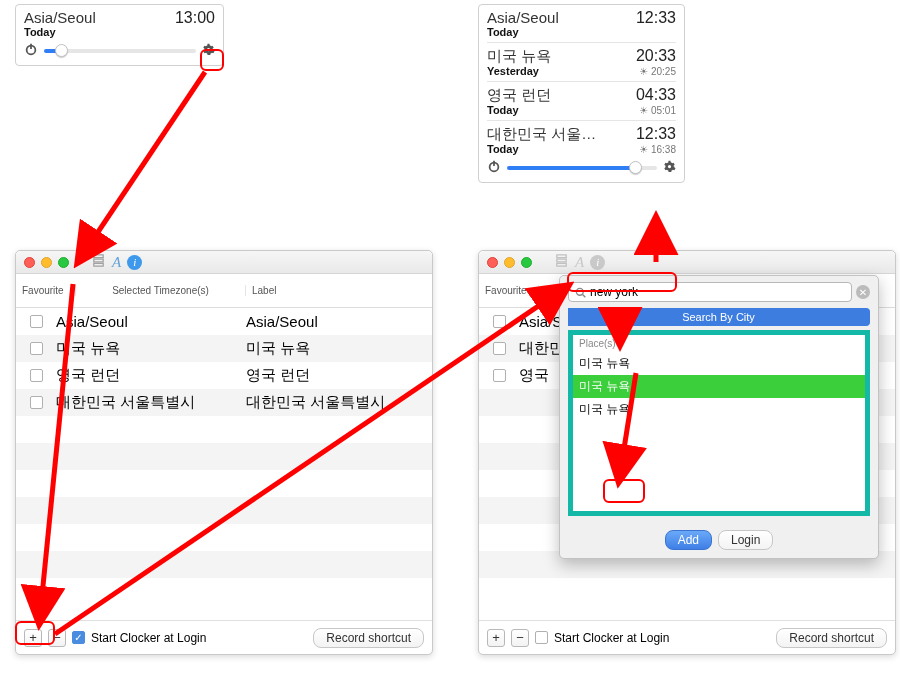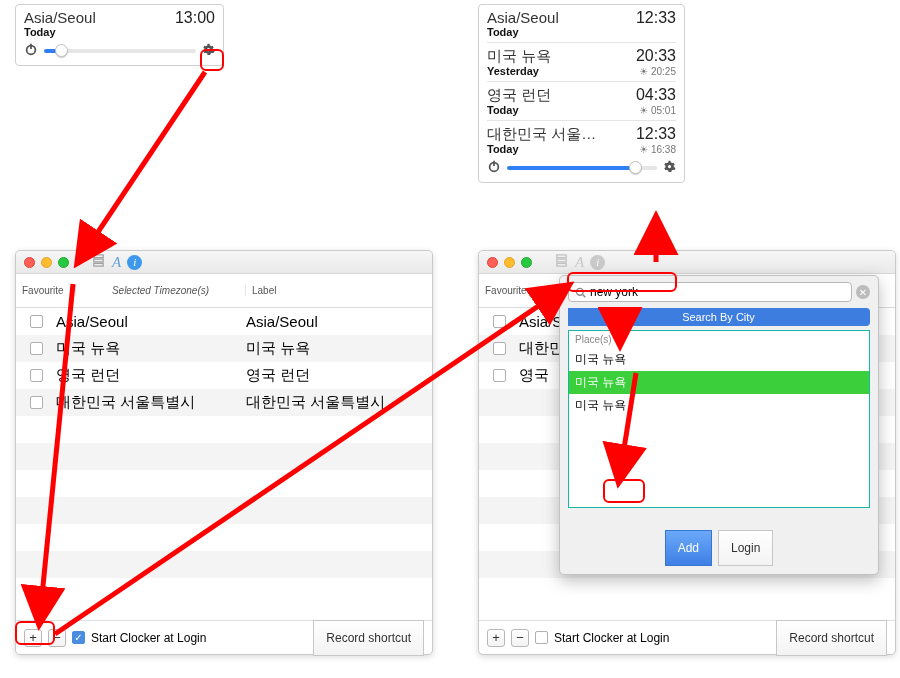--- a/index.html
+++ b/index.html
@@ -26,46 +26,46 @@
   .s2 { left:478px; top:250px;}
   .titlebar { height:23px; background:linear-gradient(#f6f6f6,#e9e9e9); border-bottom:1px solid #d6d6d6; display:flex; align-items:center; padding:0 8px; gap:6px; border-radius:5px 5px 0 0;}
   .tdot { width:11px;height:11px;border-radius:50%;}
   .tdot.r{background:#ff5f57;border:1px solid #e14138;}
   .tdot.y{background:#ffbd2e;border:1px solid #e2a327;}
   .tdot.g{background:#28c940;border:1px solid #1dad2c;}
   .tb-a { font-family:Georgia,serif; font-style:italic; font-size:15px; color:#61a2d8;}
   .tb-i { width:15px;height:15px;border-radius:50%;background:#3e98eb;color:#fff;display:flex;align-items:center;justify-content:center;font-size:11px;font-style:italic;font-family:Georgia,serif;}
   .thead { display:flex; height:34px; border-bottom:1px solid #dcdcdc; font-size:10px; color:#555; align-items:center;}
   .th-fav {width:60px;padding-left:6px;border-right:1px solid #e5e5e5;}
-  .th-tz {width:170px;text-align:center;border-right:1px solid #e5e5e5;font-style:italic;}
+  .th-tz {width:170px;text-align:center;border-right:1px solid #e5e5e5;}
   .th-lb {flex:1;padding-left:6px;}
   .tbody { height:300px; overflow:hidden;}
   .trow { display:flex; align-items:center; height:27px; font-size:15px;}
   .trow:nth-child(even){background:#f4f4f4;}
   .trow .cb {width:40px;display:flex;justify-content:center;}
   .trow .cbox{width:13px;height:13px;border:1px solid #b0b0b0;border-radius:2px;background:#fff;}
   .trow .c1{width:190px;}
   .trow .c2{flex:1;}
   .bottombar { position:absolute; bottom:0; left:0; right:0; height:34px; border-top:1px solid #e0e0e0; display:flex; align-items:center; padding:0 8px; gap:6px;}
   .sq-btn { width:18px;height:18px;border:1px solid #b8b8b8;border-radius:3px;background:linear-gradient(#fff,#f3f3f3);display:flex;align-items:center;justify-content:center;font-size:13px;color:#333;}
   .checkbox-sm{width:13px;height:13px;border:1px solid #4a8de0;border-radius:2px;background:#4a8de0;color:#fff;display:flex;align-items:center;justify-content:center;font-size:10px;}
   .checkbox-sm.empty{background:#fff;border-color:#b0b0b0;}
-  .mac-btn{height:36px;padding:0 12px;border:1px solid #c7c7c7;border-radius:0;background:linear-gradient(#fff,#f3f3f3);font-size:12px;color:#333;display:flex;align-items:center;}
+  .mac-btn{height:20px;padding:0 12px;border:1px solid #c7c7c7;border-radius:8px;background:linear-gradient(#fff,#f3f3f3);font-size:12px;color:#333;display:flex;align-items:center;}
   
   .popover { position:absolute; left:80px; top:24px; width:320px; background:#f0f0f0; border:1px solid #c2c2c2; border-radius:5px; box-shadow:0 6px 16px rgba(0,0,0,.25);}
   .search-wrap{display:flex;align-items:center;gap:4px;padding:6px 8px;}
   .searchfield{flex:1;height:20px;border:1px solid #b8b8b8;border-radius:4px;display:flex;align-items:center;padding:0 6px;background:#fff;}
   .searchfield svg{width:11px;height:11px;stroke:#888;fill:none;stroke-width:2;margin-right:4px;}
   .searchfield input{border:none;outline:none;flex:1;font-size:12px;}
   .seg{display:flex;margin:0 8px 4px 8px;font-size:11px;}
   .seg .seg-b{flex:1;height:18px;border:1px solid #b8b8b8;display:flex;align-items:center;justify-content:center;background:#fff;}
   .seg .seg-b:first-child{border-radius:4px 0 0 4px;}
   .seg .seg-b:last-child{border-radius:0 4px 4px 0;border-left:none;}
   .seg .seg-b.sel{background:#3e7de0;color:#fff;border-color:#3e7de0;}
-  .results{background:#fff;margin:0 8px 16px 8px;border:1px solid #14b8a6;}
+  .results{background:#fff;margin:0 8px 8px 8px;border:5px solid #14b8a6;}
   .res-h{font-size:10px;color:#888;padding:3px 6px;}
   .res-i{font-size:12px;padding:3px 6px;}
   .res-i.sel{background:#3bcf3b;color:#fff;}
   .pop-btns{display:flex;justify-content:center;gap:6px;padding:6px 0 8px 0;}
   .pop-btns .mac-btn.primary{background:linear-gradient(#6aa9f8,#3f7fe6);color:#fff;border-color:#3a74d3;}
   
   .anno { position:absolute; pointer-events:none; }
   .rbox { border:2px solid #ff0000; border-radius:6px; position:absolute; }
   svg.arrow{position:absolute;overflow:visible;}
   .clear-btn{width:14px;height:14px;border-radius:50%;background:#bbb;color:#fff;display:flex;align-items:center;justify-content:center;font-size:10px;}

